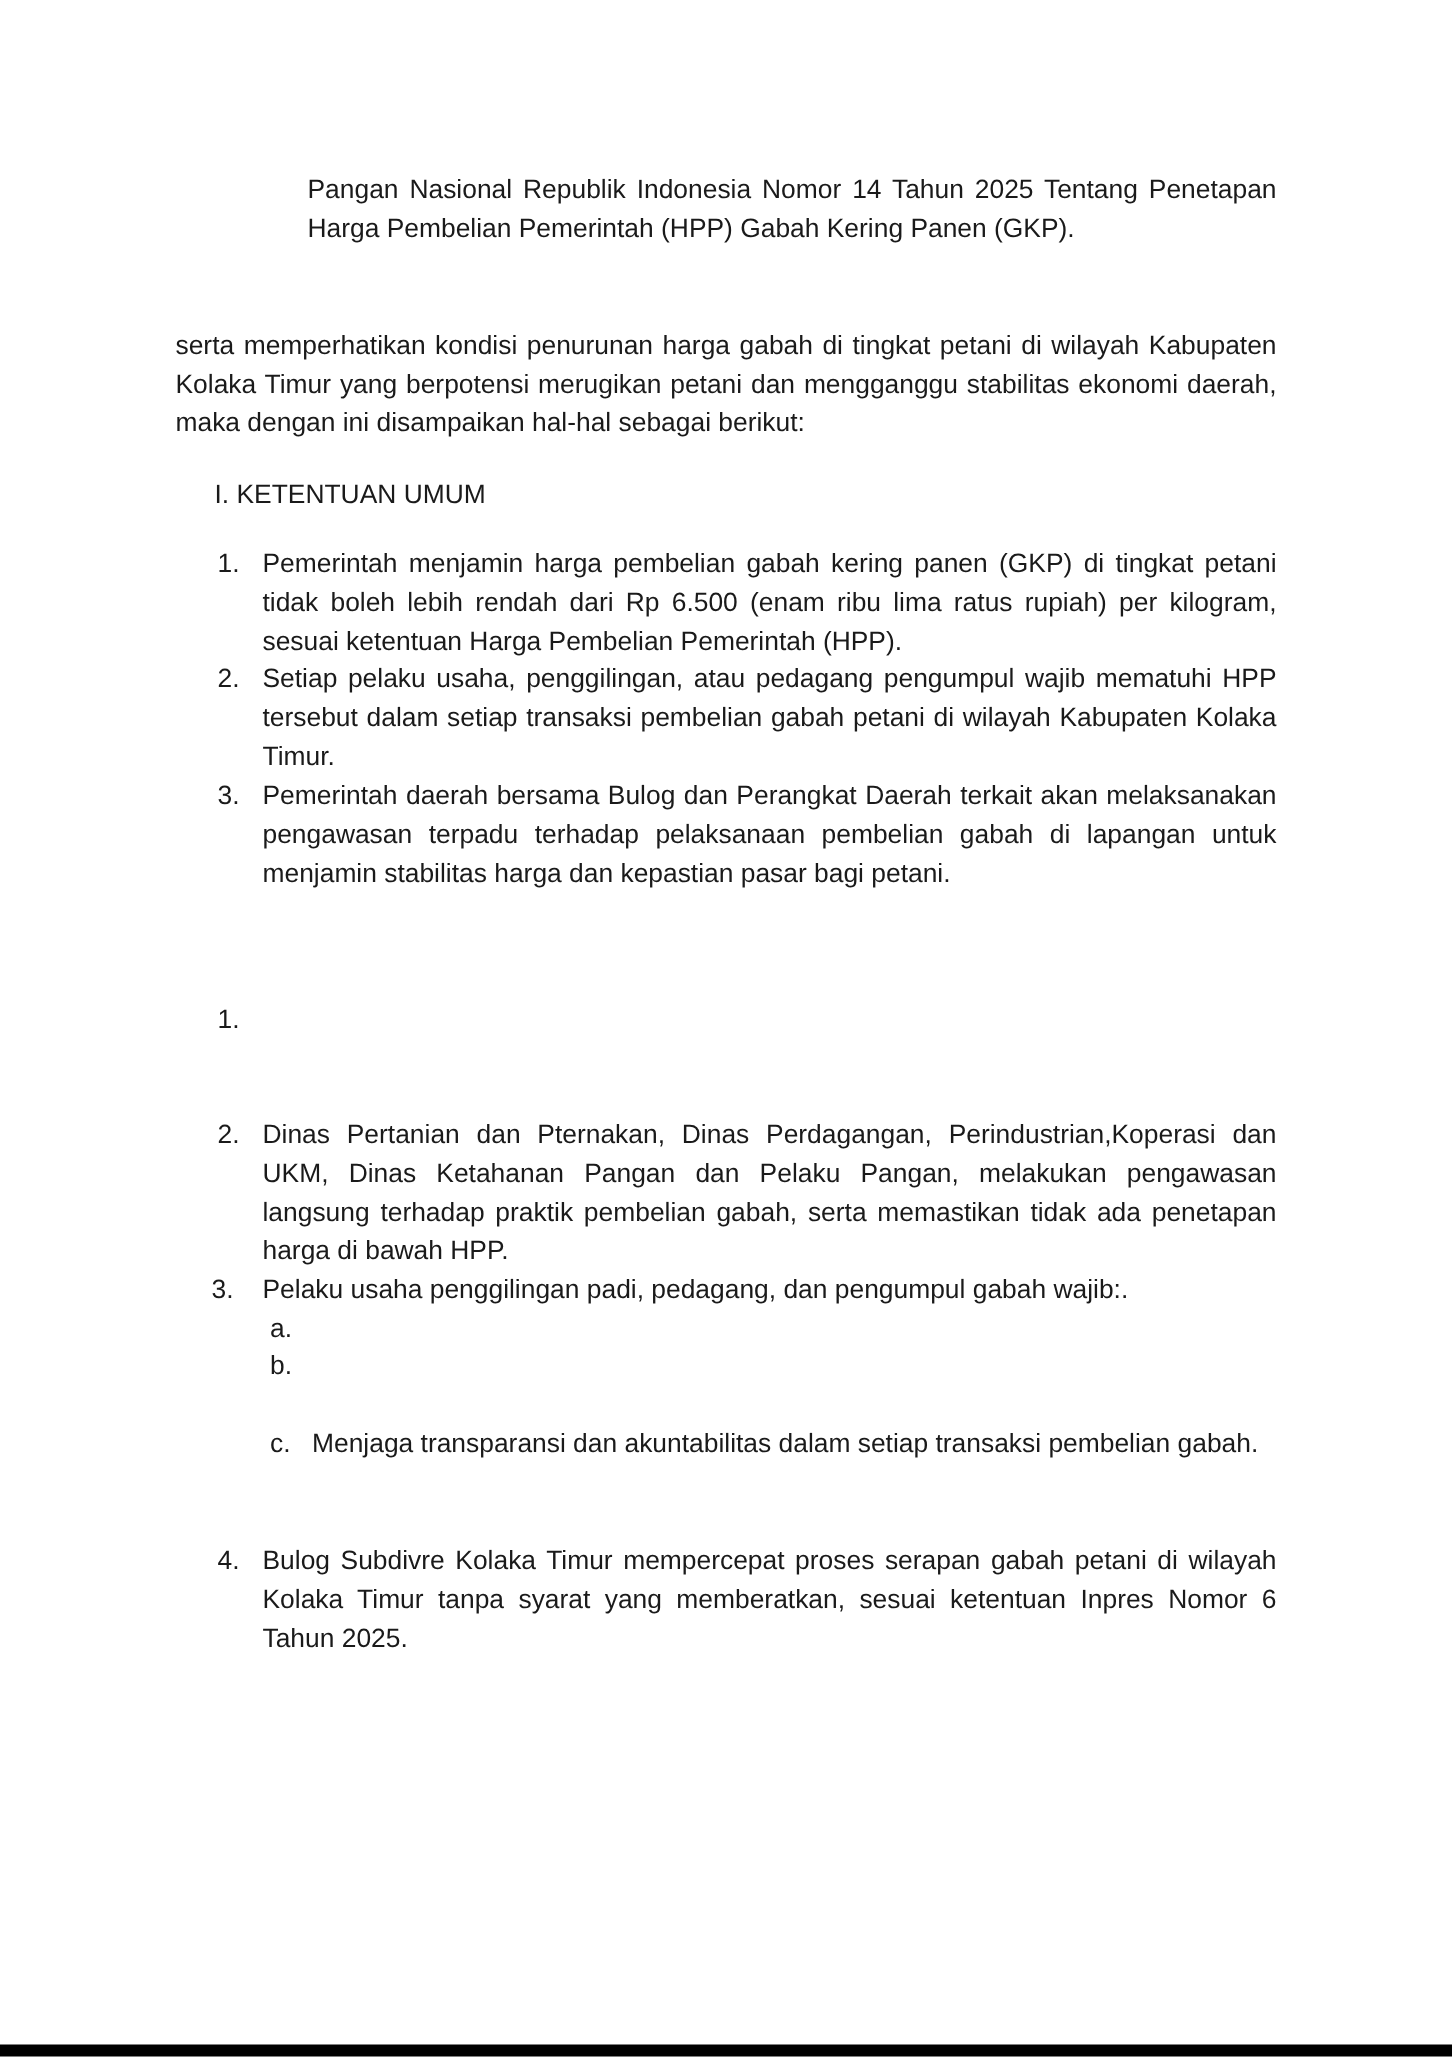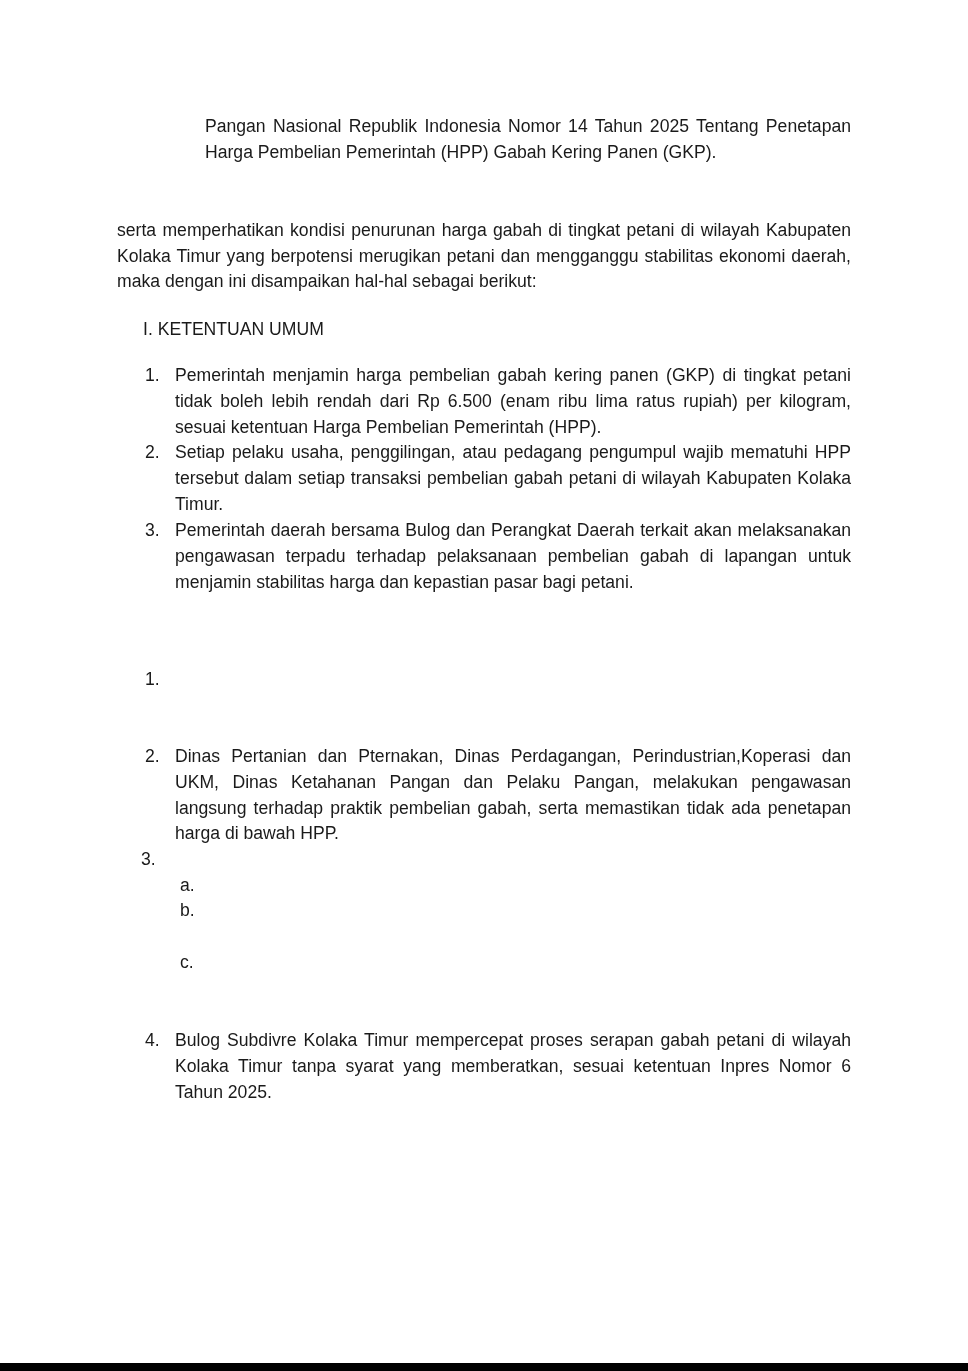--- a/index.html
+++ b/index.html
@@ -47,30 +47,32 @@
 
   <div class="list-item" style="top:667px;">
     <span class="num">1.</span>
   </div>
   <div class="list-item" style="top:744px;">
     <span class="num">2.</span>
     <span>Dinas Pertanian dan Pternakan, Dinas Perdagangan, Perindustrian,Koperasi dan UKM, Dinas Ketahanan Pangan dan Pelaku Pangan, melakukan pengawasan langsung terhadap praktik pembelian gabah, serta memastikan tidak ada penetapan harga di bawah HPP.</span>
   </div>
   <div class="list-item" style="top:847px;">
     <span class="num" style="left:-34px;">3.</span>
+    <span>Pelaku usaha penggilingan padi, pedagang, dan pengumpul gabah wajib:.</span>
   </div>
 
   <div class="sub-item" style="top:873px;">
     <span class="sub-letter">a.</span>
   </div>
   <div class="sub-item" style="top:898px;">
     <span class="sub-letter">b.</span>
   </div>
   <div class="sub-item" style="top:950px;">
     <span class="sub-letter">c.</span>
+    <span>Menjaga transparansi dan akuntabilitas dalam setiap transaksi pembelian gabah.</span>
   </div>
 
   <div class="list-item" style="top:1028px;">
     <span class="num">4.</span>
     <span>Bulog Subdivre Kolaka Timur mempercepat proses serapan gabah petani di wilayah Kolaka Timur tanpa syarat yang memberatkan, sesuai ketentuan Inpres Nomor 6 Tahun 2025.</span>
   </div>
 
 </div>
 
 <div class="bottom-bar"></div>

